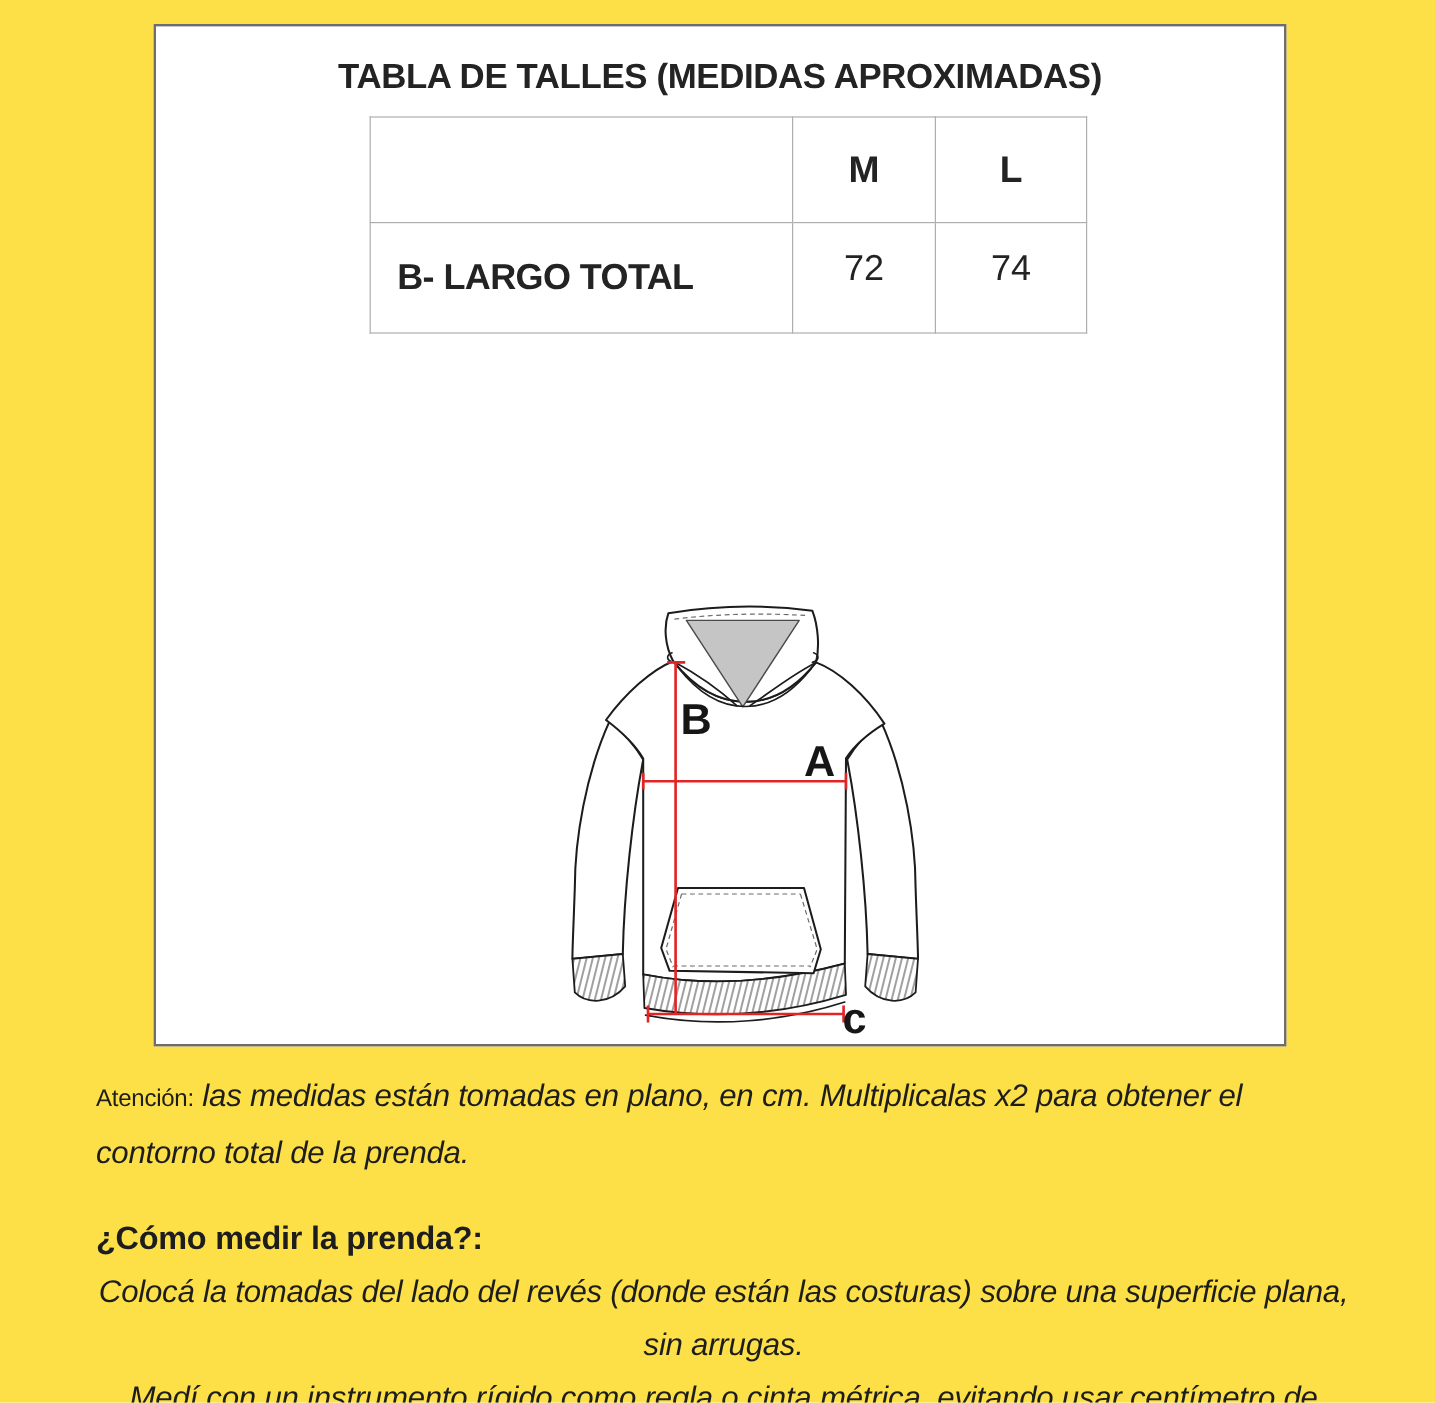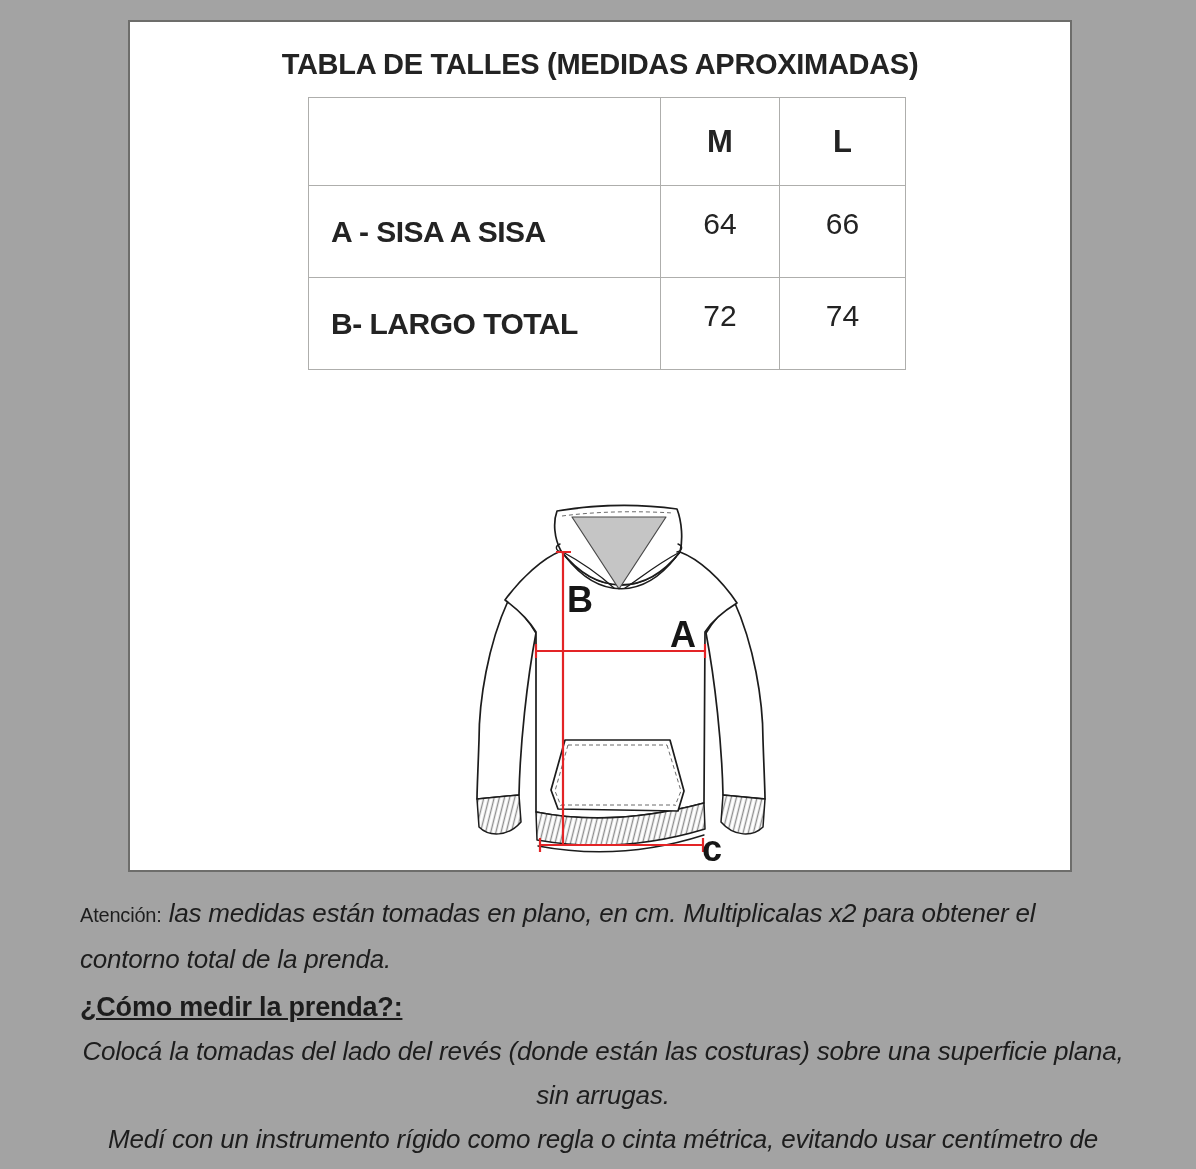--- a/index.html
+++ b/index.html
@@ -1,17 +1,17 @@
 <!DOCTYPE html>
 <html><head>
 <meta charset="utf-8">
 <style>
   html,body { margin:0; padding:0; background:#ffffff; }
   .page {
-    position:relative; width:1196px; height:1169px; background:#a3a3a3;
+    position:relative; width:1196px; height:1169px; background:#fde047;
     font-family:"Liberation Sans", sans-serif; color:#1f1f1f; overflow:hidden;
   }
   .frame {
     position:absolute; left:128px; top:20px; width:944px; height:852px;
     border:2px solid #6d6d6b; box-sizing:border-box; background:#ffffff;
   }
   .title {
     position:absolute; left:128px; top:48px; width:944px; text-align:center;
     font-size:29px; font-weight:bold; letter-spacing:-0.3px; color:#232323;
   }
@@ -37,21 +37,21 @@
   .stitch  { fill:none; stroke:#6b6b6b; stroke-width:1; stroke-dasharray:4 3; }
   .rib     { fill:url(#rib); stroke:#1c1c1c; stroke-width:1.5; stroke-linejoin:round; }
   .hoodtri { fill:#c5c5c5; stroke:#4a4a4a; stroke-width:1.2; stroke-linejoin:round; }
   .red     { stroke:#e32426; stroke-width:2.2; fill:none; }
   .mlabel  { font-family:"Liberation Sans", sans-serif; font-weight:bold; font-size:36px; fill:#161616; }
   .notes {
     position:absolute; left:80px; top:891px; width:1046px;
     font-size:26px; line-height:44px; letter-spacing:-0.2px; color:#1d1d1d;
   }
   .notes p { margin:0; }
-  .notes p.heading { font-weight:bold; margin-top:4px; font-size:27px;text-decoration:underline; }
+  .notes p.heading { font-weight:bold; margin-top:28px; font-size:27px; }
   .bold { font-weight:normal; font-style:normal; font-size:20px; }
   .it { font-style:italic;text-align:center; }
 </style>
 </head>
 <body>
 
 <div class="page">
 
   <div class="frame"></div>
 
@@ -61,25 +61,20 @@
     <colgroup>
         <col style="width:352px">
         <col style="width:119px">
         <col style="width:126px">
       </colgroup>
     <tbody>
       <tr class="header-row">
         <td class="blank-cell"></td>
         <td class="size-head">M</td>
         <td class="size-head">L</td>
-      </tr>
-      <tr class="data-row">
-        <td class="label-cell">A - SISA A SISA</td>
-        <td class="value-cell">64</td>
-        <td class="value-cell">66</td>
       </tr>
       <tr class="data-row">
         <td class="label-cell">B- LARGO TOTAL</td>
         <td class="value-cell">72</td>
         <td class="value-cell">74</td>
       </tr>
     </tbody>
   </table>
 
   <svg class="hoodie-svg" width="380" height="395" viewBox="430 480 380 395" xmlns="http://www.w3.org/2000/svg">

